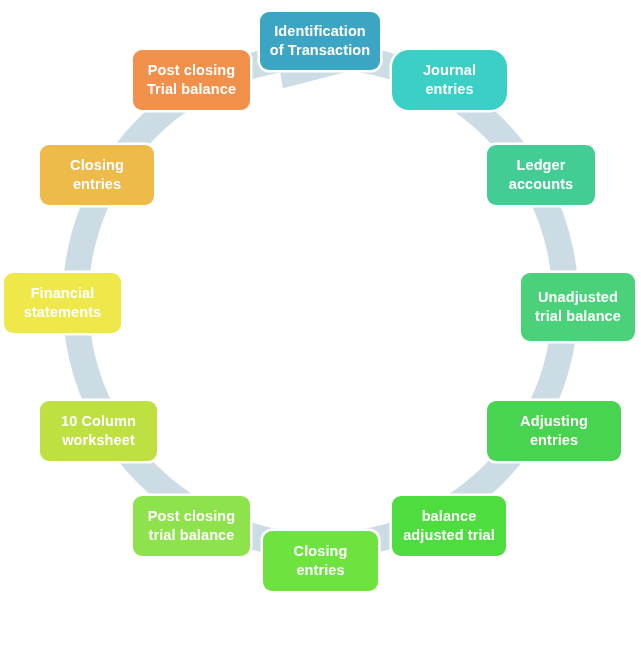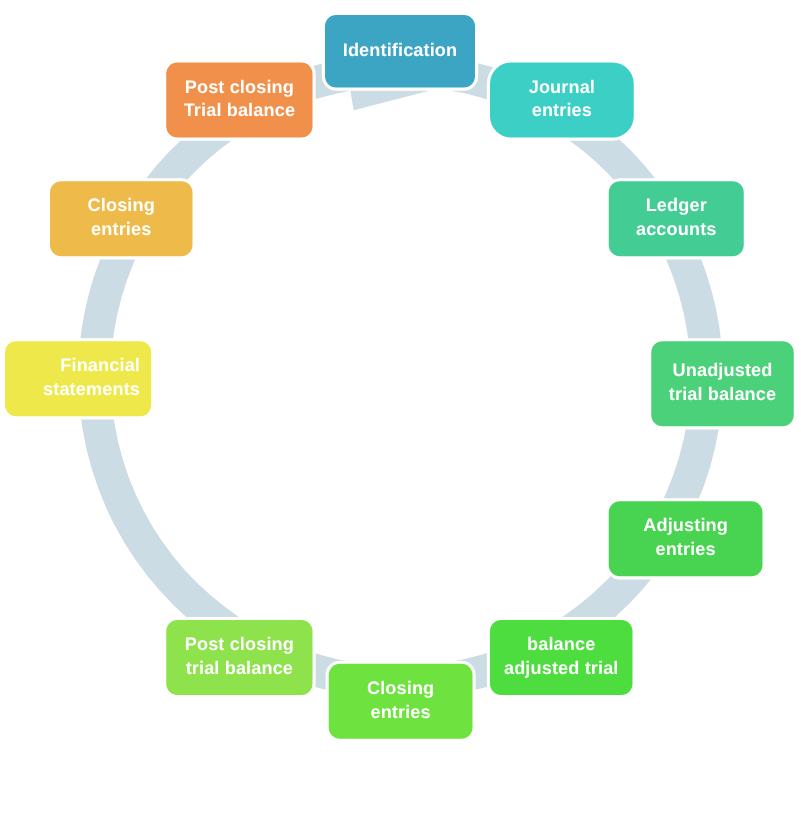--- a/index.html
+++ b/index.html
@@ -56,41 +56,42 @@
   <svg id="ring-layer" viewBox="0 0 641 653">
     <g>
       <path id="ring-path" d="M 347.47 44.41 A 258 258 0 1 1 275.70 46.92 L 280.21 72.52 A 232 232 0 1 0 344.75 70.27 Z" fill="#ccdce4"></path>
       <path id="ring-arrowhead" d="M 272.92 31.16 L 379.77 63.28 L 282.99 88.28 Z" fill="#ccdce4"></path>
     </g>
   </svg>
 
   <div class="node" style="left: 260px; top: 12px; width: 120px; height: 58px; background: rgb(61, 165, 196);">
     <span>
       <span>Identification</span>
+      <span>of Transaction</span>
     </span>
   </div>
   <div class="node" style="left: 392px; top: 50px; width: 115px; height: 60px; background: rgb(60, 207, 198); border-radius: 17px;">
     <span>
       <span>Journal</span>
       <span>entries</span>
     </span>
   </div>
   <div class="node" style="left: 487px; top: 145px; width: 108px; height: 60px; background: rgb(67, 204, 148);">
     <span>
       <span>Ledger</span>
       <span>accounts</span>
     </span>
   </div>
   <div class="node" style="left: 521px; top: 273px; width: 114px; height: 68px; background: rgb(75, 209, 122);">
     <span>
       <span>Unadjusted</span>
       <span>trial balance</span>
     </span>
   </div>
-  <div class="node" style="left: 487px; top: 401px; width: 123px; height: 60px; background: rgb(72, 211, 80);">
+  <div class="node" style="left: 487px; top: 401px; width: 134px; height: 60px; background: rgb(72, 211, 80);">
     <span>
       <span>Adjusting</span>
       <span>entries</span>
     </span>
   </div>
   <div class="node" style="left: 392px; top: 496px; width: 114px; height: 60px; background: rgb(77, 221, 62);">
     <span>
       <span>balance</span>
       <span>adjusted trial</span>
     </span>
@@ -100,21 +101,27 @@
       <span>Closing</span>
       <span>entries</span>
     </span>
   </div>
   <div class="node" style="left: 133px; top: 496px; width: 117px; height: 60px; background: rgb(142, 226, 75);">
     <span>
       <span>Post closing</span>
       <span>trial balance</span>
     </span>
   </div>
-  <div class="node" style="left: 4px; top: 273px; width: 117px; height: 60px; background: rgb(238, 232, 74); text-align: right;">
+  <div class="node" style="left: 40px; top: 401px; width: 117px; height: 60px; background: rgb(190, 224, 65);">
+    <span>
+      <span>10 Column</span>
+      <span>worksheet</span>
+    </span>
+  </div>
+  <div class="node" style="left: 4px; top: 273px; width: 117px; height: 60px; background: rgb(238, 232, 74);">
     <span>
       <span>Financial</span>
       <span>statements</span>
     </span>
   </div>
   <div class="node" style="left: 40px; top: 145px; width: 114px; height: 60px; background: rgb(238, 187, 74);">
     <span>
       <span>Closing</span>
       <span>entries</span>
     </span>

